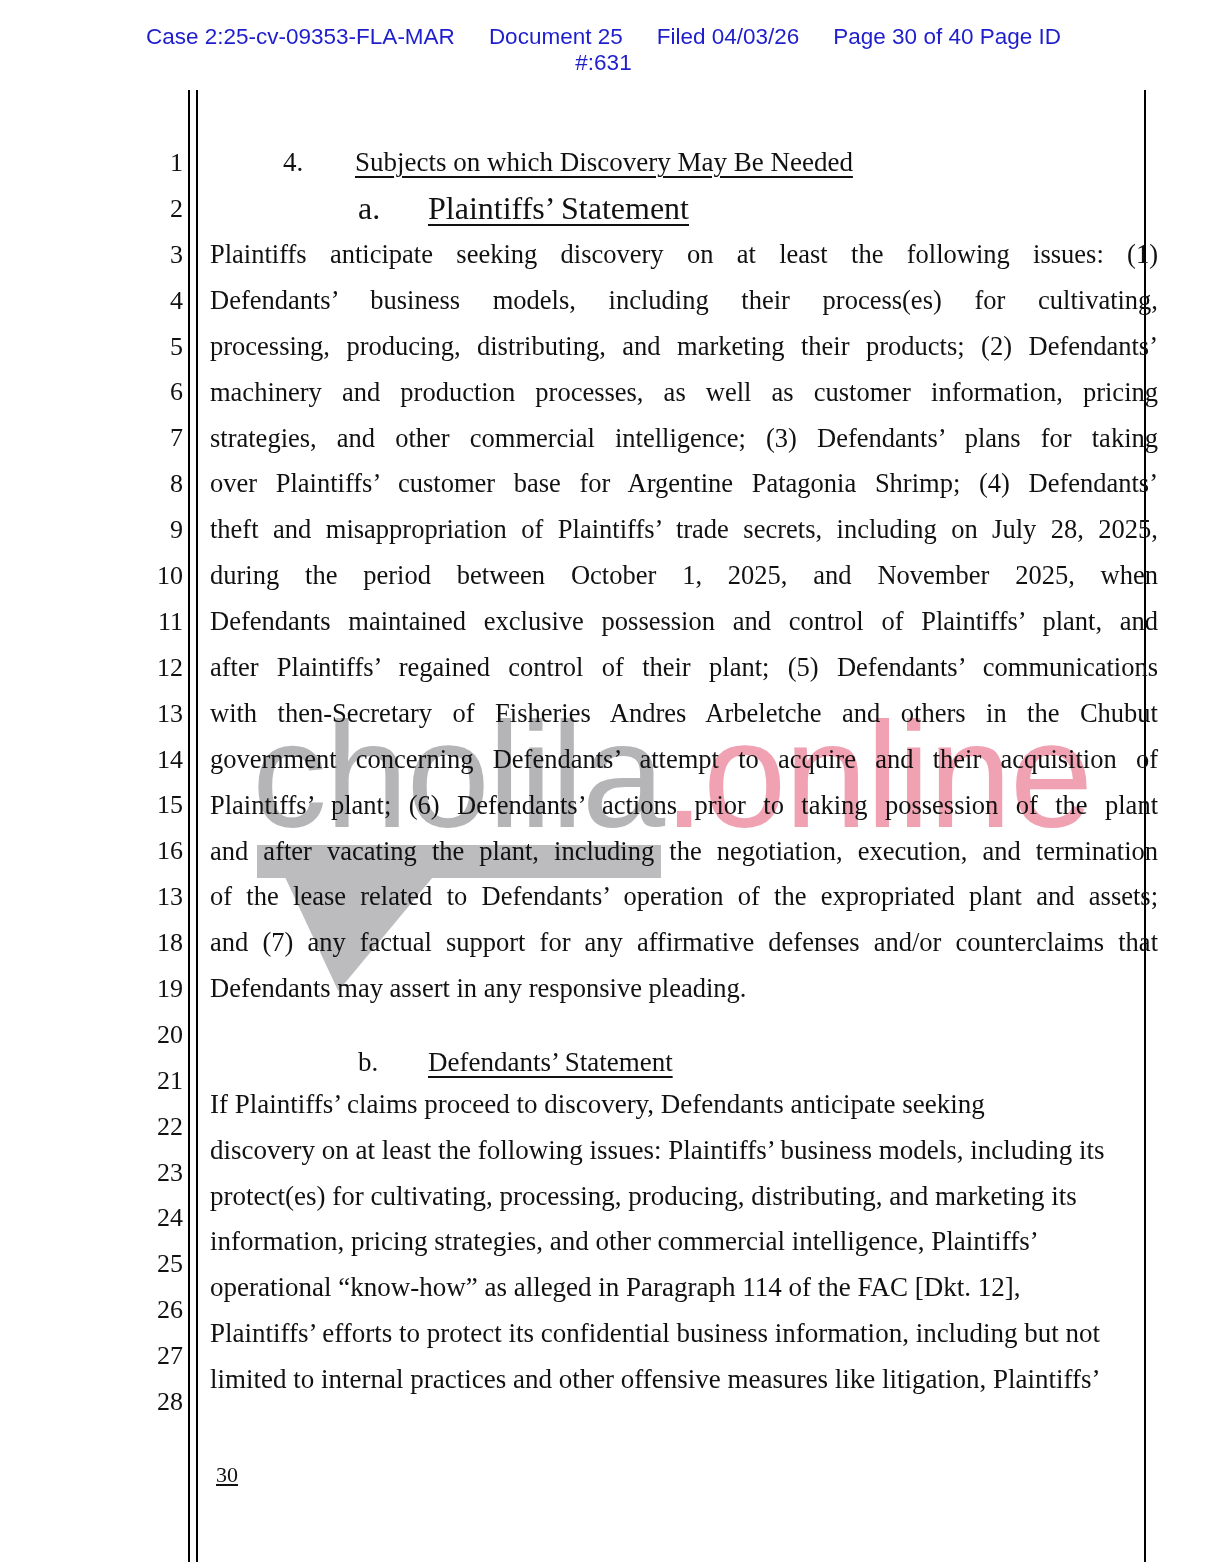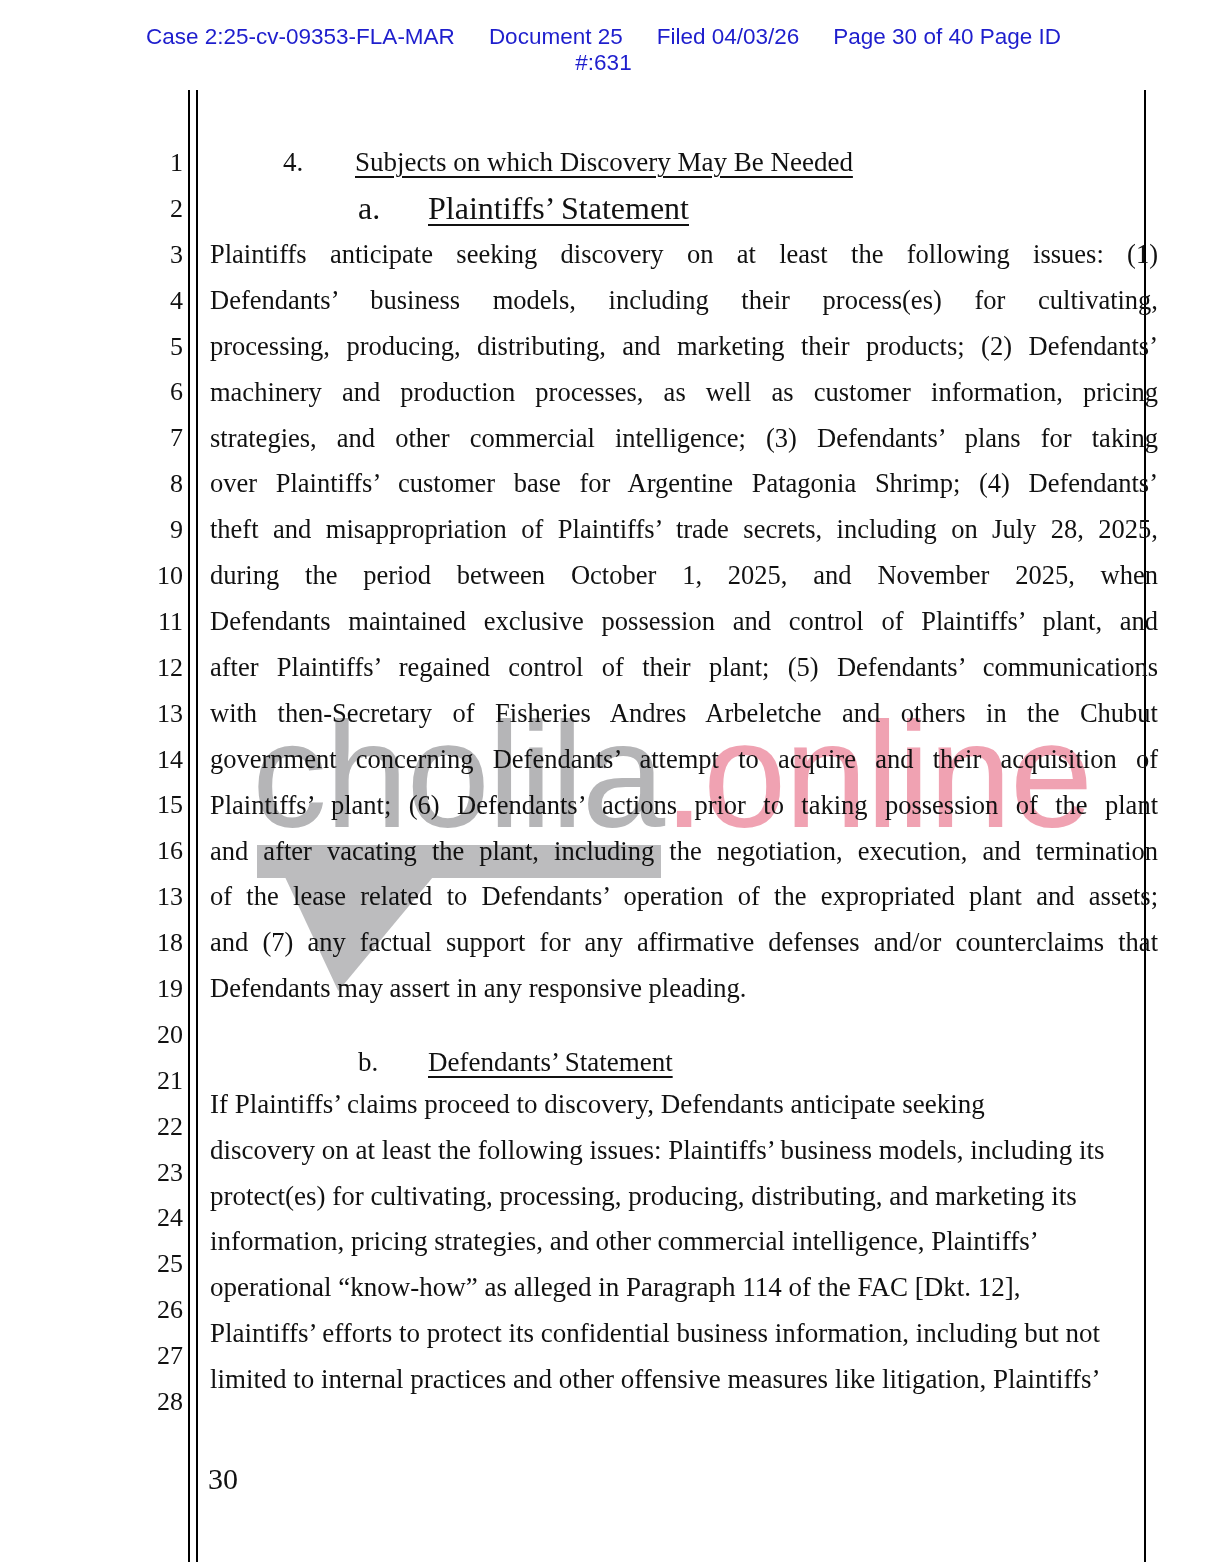--- a/index.html
+++ b/index.html
@@ -29,21 +29,21 @@
   .hnum{display:inline-block;width:70px;}
   .htitle{text-decoration:underline;text-underline-offset:5px;text-decoration-thickness:2px;}
 
   
   .para-a{position:absolute;left:210px;top:232px;width:948px;z-index:3;font-size:26.5px;}
   .para-a .pline{height:45.9px;line-height:45.9px;text-align:justify;text-align-last:justify;}
   .para-a .pline:last-child{text-align-last:left;}
   .para-b{position:absolute;left:210px;top:1082px;width:960px;z-index:3;font-size:27px;}
   .para-b .pline{height:45.8px;line-height:45.8px;white-space:nowrap;}
 
-  .pagenum{position:absolute;left:208px;top:1462px;font-size:30px;z-index:3;}
+  .pagenum{position:absolute;left:216px;top:1462px;font-size:22px;z-index:3;text-decoration:underline;}
 
   
   .wm{position:absolute;left:252px;top:700px;z-index:1;white-space:nowrap;
       font-family:"Liberation Sans",sans-serif;font-weight:normal;font-size:150px;line-height:150px;letter-spacing:-2px;}
   .wm-name{color:#b5b5b7;}
   .wm-tld{color:#f0a2b2;}
   .wm-bar{position:absolute;left:257px;top:845px;width:404px;height:33px;background:#bcbcbe;z-index:1;}
   .wm-tail{position:absolute;left:285px;top:877px;width:148px;height:114px;background:#bcbcbe;z-index:1;
            clip-path:polygon(0 0,100% 0,36% 100%);}
 </style>

